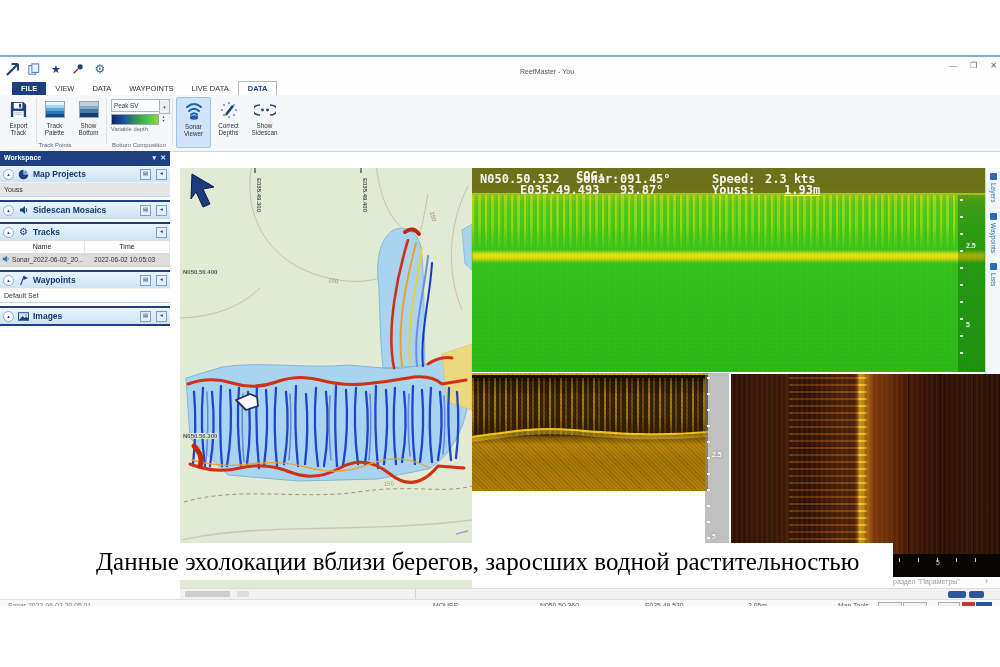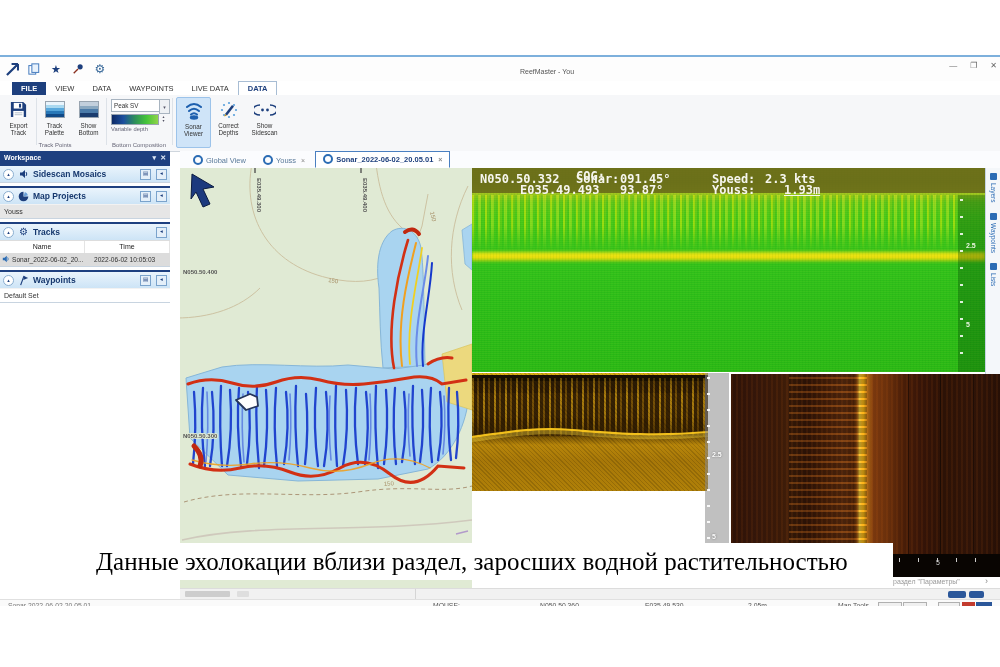--- a/index.html
+++ b/index.html
@@ -310,46 +310,46 @@
         <span>Workspace</span>
         <span class="ws-sp"></span>
         <span class="ws-ic">▾</span>
         <span class="ws-ic">✕</span>
       </div>
 
       <div class="panel">
         <div class="phead">
           <span class="pround">▴</span>
           <span class="picon">
+            <svg width="11" height="11" viewBox="0 0 16 16">
+                <path d="M8,1 A7,7 0 1 0 15,8 L8,8 Z" fill="#1d3f7d"></path>
+                <path d="M10,1.5 A7,7 0 0 1 14.5,6 L8,8 Z" fill="#6aa0d8"></path>
+              </svg>
+          </span>
+          <span class="ptitle">Map Projects</span>
+          <span class="pbtn">▤</span>
+          <span class="pbtn">◂</span>
+        </div>
+        <div class="pitem">
+          <span>Youss</span>
+        </div>
+      </div>
+
+      <div class="panel">
+        <div class="phead">
+          <span class="pround">▴</span>
+          <span class="picon">
             <svg width="10" height="10" viewBox="0 0 10 10">
                 <path d="M1,3.5 h2.2 L6,1 v8 L3.2,6.5 H1 z" fill="#1d3f7d"></path>
                 <path d="M7,3 q1.6,2 0,4" stroke="#1d3f7d" fill="none" stroke-width="1"></path>
               </svg>
           </span>
           <span class="ptitle">Sidescan Mosaics</span>
           <span class="pbtn">▤</span>
           <span class="pbtn">◂</span>
-        </div>
-      </div>
-
-      <div class="panel">
-        <div class="phead">
-          <span class="pround">▴</span>
-          <span class="picon">
-            <svg width="11" height="11" viewBox="0 0 16 16">
-                <path d="M8,1 A7,7 0 1 0 15,8 L8,8 Z" fill="#1d3f7d"></path>
-                <path d="M10,1.5 A7,7 0 0 1 14.5,6 L8,8 Z" fill="#6aa0d8"></path>
-              </svg>
-          </span>
-          <span class="ptitle">Map Projects</span>
-          <span class="pbtn">▤</span>
-          <span class="pbtn">◂</span>
-        </div>
-        <div class="pitem">
-          <span>Youss</span>
         </div>
       </div>
 
       <div class="panel">
         <div class="phead">
           <span class="pround">▴</span>
           <span class="picon" style="font-size:10px;">⚙</span>
           <span class="ptitle">Tracks</span>
           <span class="pbtn">◂</span>
         </div>
@@ -382,38 +382,37 @@
           </span>
           <span class="ptitle">Waypoints</span>
           <span class="pbtn">▤</span>
           <span class="pbtn">◂</span>
         </div>
         <div class="pitem white">
           <span>Default Set</span>
         </div>
       </div>
 
-    </div>
-
-    <div class="main-tabs">
-      <div class="mtab">
-        <span class="ring"></span>
-        <span>Global View</span>
-      </div>
-      <div class="mtab">
-        <span class="ring"></span>
-        <span>Youss</span>
-        <span class="x">×</span>
-      </div>
-      <div class="mtab active">
-        <span class="ring"></span>
-        <span>Sonar_2022-06-02_20.05.01</span>
-        <span class="x">×</span>
-      </div>
-    </div>
+      <div class="panel" style="border-bottom:2px solid #1e4080;">
+        <div class="phead">
+          <span class="pround">▴</span>
+          <span class="picon">
+            <svg width="11" height="9" viewBox="0 0 14 11">
+                <rect x=".7" y=".7" width="12.6" height="9.6" fill="#dcebf8" stroke="#1d3f7d" stroke-width="1.2"></rect>
+                <path d="M2,9 L6,5 L8.5,7.5 L10.5,5.5 L13,8 V10 H2 Z" fill="#1d3f7d"></path>
+                <circle cx="10" cy="3.5" r="1.2" fill="#6aa0d8"></circle>
+              </svg>
+          </span>
+          <span class="ptitle">Images</span>
+          <span class="pbtn">▤</span>
+          <span class="pbtn">◂</span>
+        </div>
+      </div>
+    </div>
+
 
     <div class="map-panel">
       <svg width="292" height="438" viewBox="0 0 292 438">
         <rect width="292" height="438" fill="#e0ead4"></rect>
         <g stroke="#c6b592" fill="none" stroke-width=".9" opacity=".85">
           <path d="M72,-4 C62,48 88,96 148,110 C202,122 228,102 242,58 L248,26"></path>
           <path d="M196,-4 C200,28 208,52 230,66"></path>
           <path d="M288,18 C268,58 266,104 282,142"></path>
           <path d="M-4,150 C30,150 60,140 80,120"></path>
         </g>
@@ -583,15 +582,15 @@
       <span class="st" style="left:838px;">Map Tools</span>
       <span class="st-box" style="left:878px;width:22px;"></span>
       <span class="st-box" style="left:903px;width:22px;"></span>
       <span class="st-box" style="left:938px;width:20px;"></span>
       <span class="st-box" style="left:962px;width:11px;background:#c23b2e;border-color:#c23b2e;"></span>
       <span class="st-box" style="left:976px;width:14px;background:#2b579a;border-color:#2b579a;"></span>
     </div>
   </div>
 
   <div class="caption-box">
-    <span class="caption-text">Данные эхолокации вблизи раздел, заросших водной растительностью</span>
+    <span class="caption-text">Данные эхолокации вблизи берегов, заросших водной растительностью</span>
   </div>
 </div>
 
 </body></html>

